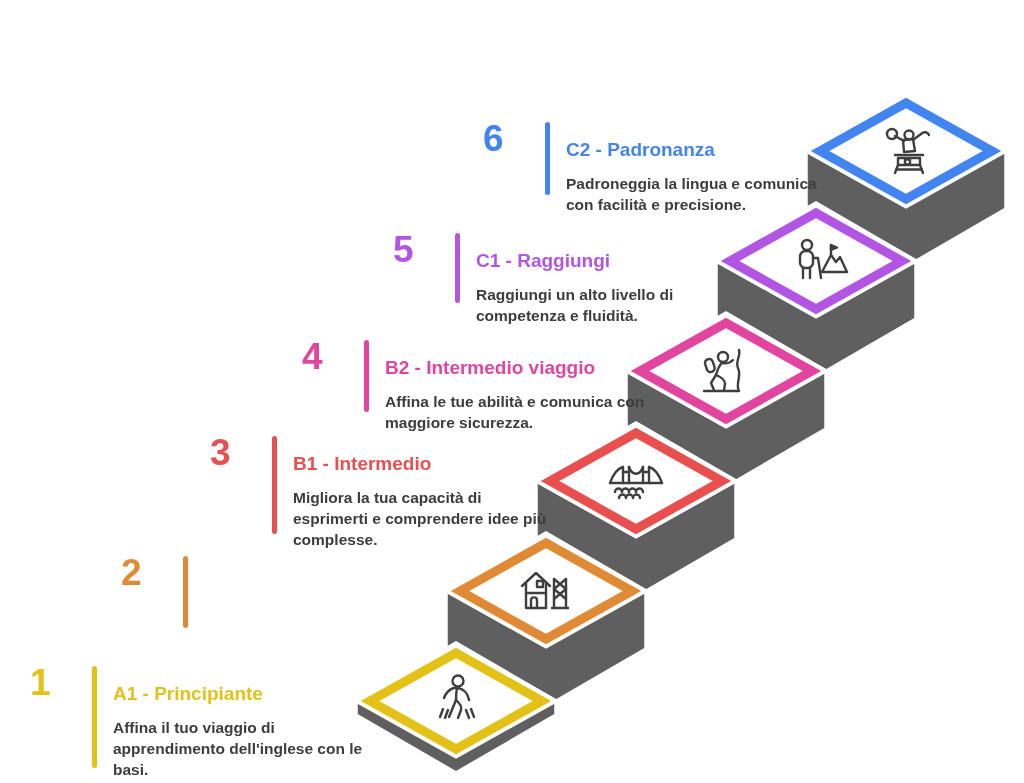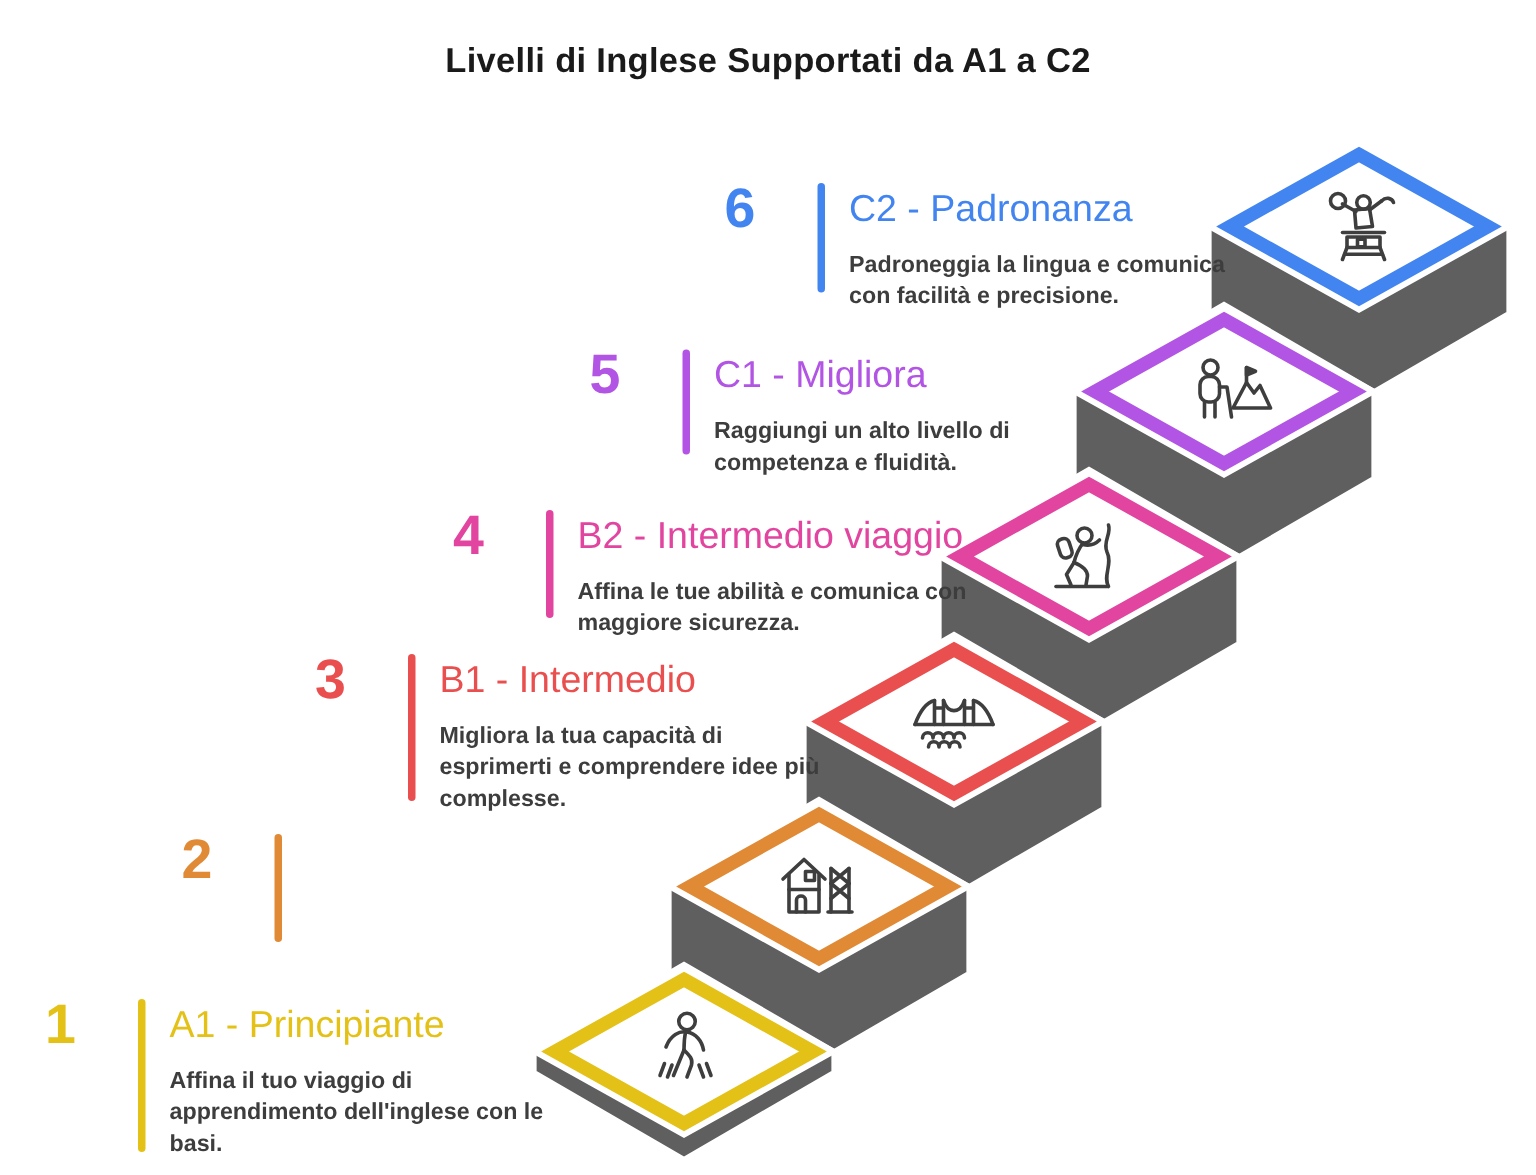--- a/index.html
+++ b/index.html
@@ -17,33 +17,32 @@
     position:absolute;display:flex;align-items:stretch;
   }
   .num{
     width:20px;text-align:right;font-size:37px;font-weight:700;line-height:1;
     margin-top:-2px;flex:none;
   }
   .bar{
     width:5px;border-radius:2.5px;margin-left:42px;flex:none;align-self:stretch;
   }
   .txt{margin-left:16px;width:280px;}
-  .ttl{font-size:25px;font-weight:400;margin-top:3px;}
+  .ttl{font-size:19px;font-weight:700;margin-top:17px;}
   .dsc{
     font-size:15.5px;color:#3d3d3d;margin-top:12px;line-height:1.36;
     white-space:pre-line;
     font-weight:bold;
   }
 </style>
 </head>
 <body>
 
 <div class="stage">
 
-  <div class="main-title" style="color: rgb(26, 26, 26);">Livelli di Inglese Supportati da A1 a C2</div>
 
   <svg class="stairs" width="1024" height="783" viewBox="0 0 1024 783">
 
     <g stroke="#ffffff" stroke-width="3.5">
       <polygon points="906,93 1006,151 1006,209 906,267 806,209 806,151" fill="#5f5f5f"></polygon>
       <polygon points="816,203 916,261 916,319 816,377 716,319 716,261" fill="#5f5f5f"></polygon>
       <polygon points="726,313 826,371 826,429 726,487 626,429 626,371" fill="#5f5f5f"></polygon>
       <polygon points="636,423 736,481 736,539 636,597 536,539 536,481" fill="#5f5f5f"></polygon>
       <polygon points="546,533 646,591 646,649 546,707 446,649 446,591" fill="#5f5f5f"></polygon>
       <polygon points="456,643 556,701 556,715 456,773 356,715 356,701" fill="#5f5f5f"></polygon>
@@ -175,21 +174,21 @@
       <div class="ttl" style="color: rgb(226, 69, 159);">B2 - Intermedio viaggio</div>
       <div class="dsc" style="color: rgb(61, 61, 61);">Affina le tue abilità e comunica con
 maggiore sicurezza.</div>
     </div>
   </div>
 
   <div class="step-text" style="left:393px;top:233px;height:70px;">
     <div class="num" style="color: rgb(178, 84, 228);">5</div>
     <div class="bar" style="background: rgb(178, 84, 228);"></div>
     <div class="txt">
-      <div class="ttl" style="color: rgb(178, 84, 228);">C1 - Migliora</div>
+      <div class="ttl" style="color: rgb(178, 84, 228);">C1 - Raggiungi</div>
       <div class="dsc" style="color: rgb(61, 61, 61);">Raggiungi un alto livello di
 competenza e fluidità.</div>
     </div>
   </div>
 
   <div class="step-text" style="left:483px;top:122px;height:73px;">
     <div class="num" style="color: rgb(66, 133, 240);">6</div>
     <div class="bar" style="background: rgb(66, 133, 240);"></div>
     <div class="txt">
       <div class="ttl" style="color: rgb(66, 133, 240);">C2 - Padronanza</div>

